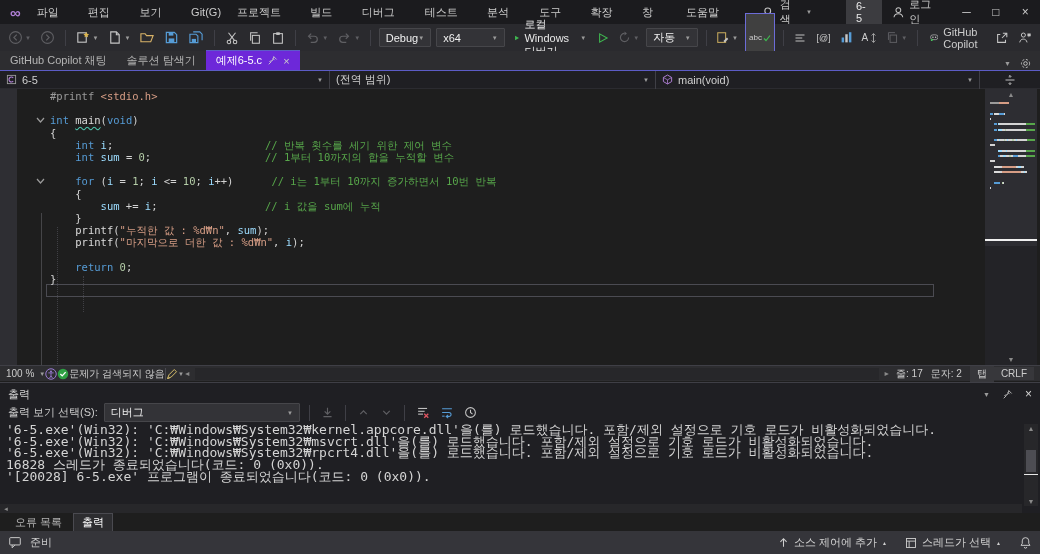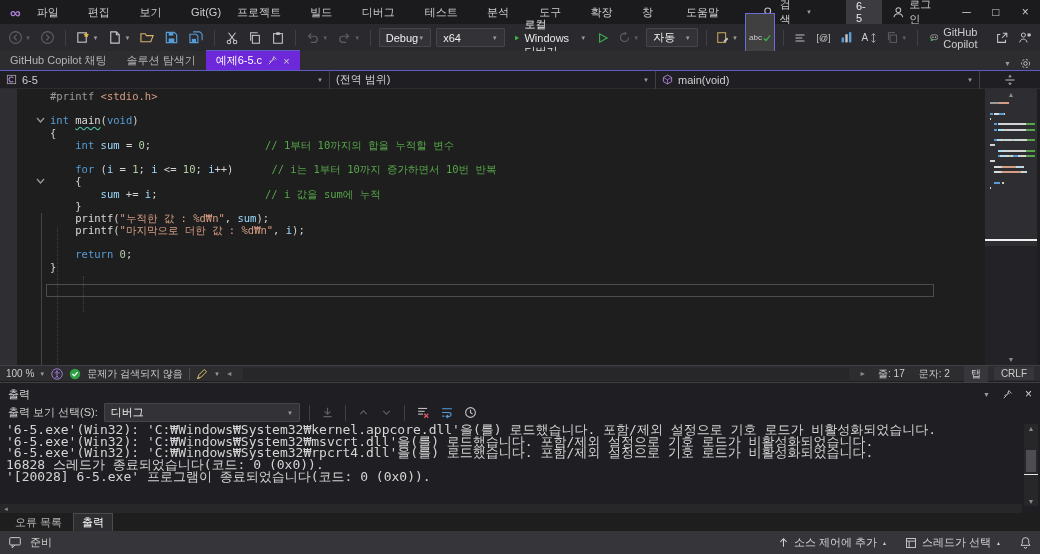--- a/index.html
+++ b/index.html
@@ -63,21 +63,21 @@
   #minimap-col { position:absolute; left:985px; top:0; width:52px; height:276px; background:#232327; }
   #minimap-view { position:absolute; left:0; top:0; width:52px; height:157px; background:rgba(140,140,150,0.10); }
   #minimap-code { position:absolute; left:5px; top:11px; width:45px; overflow:hidden; }
   .mm-line { height:5.3px; line-height:5.3px; white-space:nowrap; overflow:hidden; }
   .mm { display:inline-block; height:2px; background:currentColor; vertical-align:middle; }
   .mm-space { background:transparent; }
   #minimap-caret { position:absolute; left:0; top:150px; width:52px; height:2px; background:#f0f0f0; }
   .sb-arrow { position:absolute; color:#8a8a8a; font-size:7px; left:0; width:52px; text-align:center; }
 
   
-  #edstatus { top:365px; height:16px; background:#2d2d30; border-top:1px solid #3f3f46; padding:0 6px; gap:6px; font-size:10px; }
+  #edstatus { top:365px; height:16px; background:#2d2d30; border-top:1px solid #3f3f46; padding:0 6px; font-size:10px; }
   .ed-sep { width:1px; height:12px; background:#4a4a50; }
   .scroll-track { flex:1; height:12px; background:#27272a; margin:0 4px; }
   .pill { background:#37373b; padding:1px 7px; }
 
   
   #output-panel { position:absolute; top:382px; left:0; width:1040px; height:131px; background:#1f1f23; border-top:1px solid #3f3f46; }
   #out-header { position:absolute; top:3px; left:0; right:0; height:16px; display:flex; align-items:center; padding:0 8px; color:#d4d4d4; }
   #out-header-right { margin-left:auto; display:flex; gap:12px; align-items:center; }
   #out-toolbar { position:absolute; top:19px; left:0; right:0; height:21px; display:flex; align-items:center; padding:0 8px; gap:6px; }
   #out-content { position:absolute; top:41px; left:6px; right:22px; bottom:10px; font-family:"DejaVu Sans Mono",monospace; font-size:13px; color:#d4d4d4; overflow:hidden; }
@@ -394,20 +394,21 @@
       </div>
     </div>
   <div class="indent-guide" style="left:57px; top:138px; height:147px;"></div>
   <div class="indent-guide" style="left:83px; top:187px; height:36px;"></div>
   <div id="current-line" style="top: 195.2px;"></div>
   <div id="code-lines">
       <div class="code-line"><span class="c-pp">#printf </span><span class="c-str">&lt;stdio.h&gt;</span></div>
       <div class="code-line"><span class="c-pl"></span></div>
       <div class="code-line"><span class="c-kw">int</span><span class="c-pl"> </span><span class="c-fnw">main</span><span class="c-pl">(</span><span class="c-kw">void</span><span class="c-pl">)</span></div>
       <div class="code-line"><span class="c-pl">{</span></div>
+      <div class="code-line"><span class="c-pl">    </span><span class="c-kw">int</span><span class="c-pl"> </span><span class="c-var">i</span><span class="c-pl">;                        </span><span class="c-cm">// 반복 횟수를 세기 위한 제어 변수</span></div>
       <div class="code-line"><span class="c-pl">    </span><span class="c-kw">int</span><span class="c-pl"> </span><span class="c-var">sum</span><span class="c-pl"> = </span><span class="c-num">0</span><span class="c-pl">;                  </span><span class="c-cm">// 1부터 10까지의 합을 누적할 변수</span></div>
       <div class="code-line"><span class="c-pl"></span></div>
       <div class="code-line"><span class="c-pl">    </span><span class="c-kw">for</span><span class="c-pl"> (</span><span class="c-var">i</span><span class="c-pl"> = </span><span class="c-num">1</span><span class="c-pl">; </span><span class="c-var">i</span><span class="c-pl"> &lt;= </span><span class="c-num">10</span><span class="c-pl">; </span><span class="c-var">i</span><span class="c-pl">++)      </span><span class="c-cm">// i는 1부터 10까지 증가하면서 10번 반복</span></div>
       <div class="code-line"><span class="c-pl">    {</span></div>
       <div class="code-line"><span class="c-pl">        </span><span class="c-var">sum</span><span class="c-pl"> += </span><span class="c-var">i</span><span class="c-pl">;                 </span><span class="c-cm">// i 값을 sum에 누적</span></div>
       <div class="code-line"><span class="c-pl">    }</span></div>
       <div class="code-line"><span class="c-pl">    </span><span class="c-fn">printf</span><span class="c-pl">(</span><span class="c-str">"누적한 값 : %d₩n"</span><span class="c-pl">, </span><span class="c-var">sum</span><span class="c-pl">);</span></div>
       <div class="code-line"><span class="c-pl">    </span><span class="c-fn">printf</span><span class="c-pl">(</span><span class="c-str">"마지막으로 더한 값 : %d₩n"</span><span class="c-pl">, </span><span class="c-var">i</span><span class="c-pl">);</span></div>
       <div class="code-line"><span class="c-pl"></span></div>
       <div class="code-line"><span class="c-pl">    </span><span class="c-kw">return</span><span class="c-pl"> </span><span class="c-num">0</span><span class="c-pl">;</span></div>

